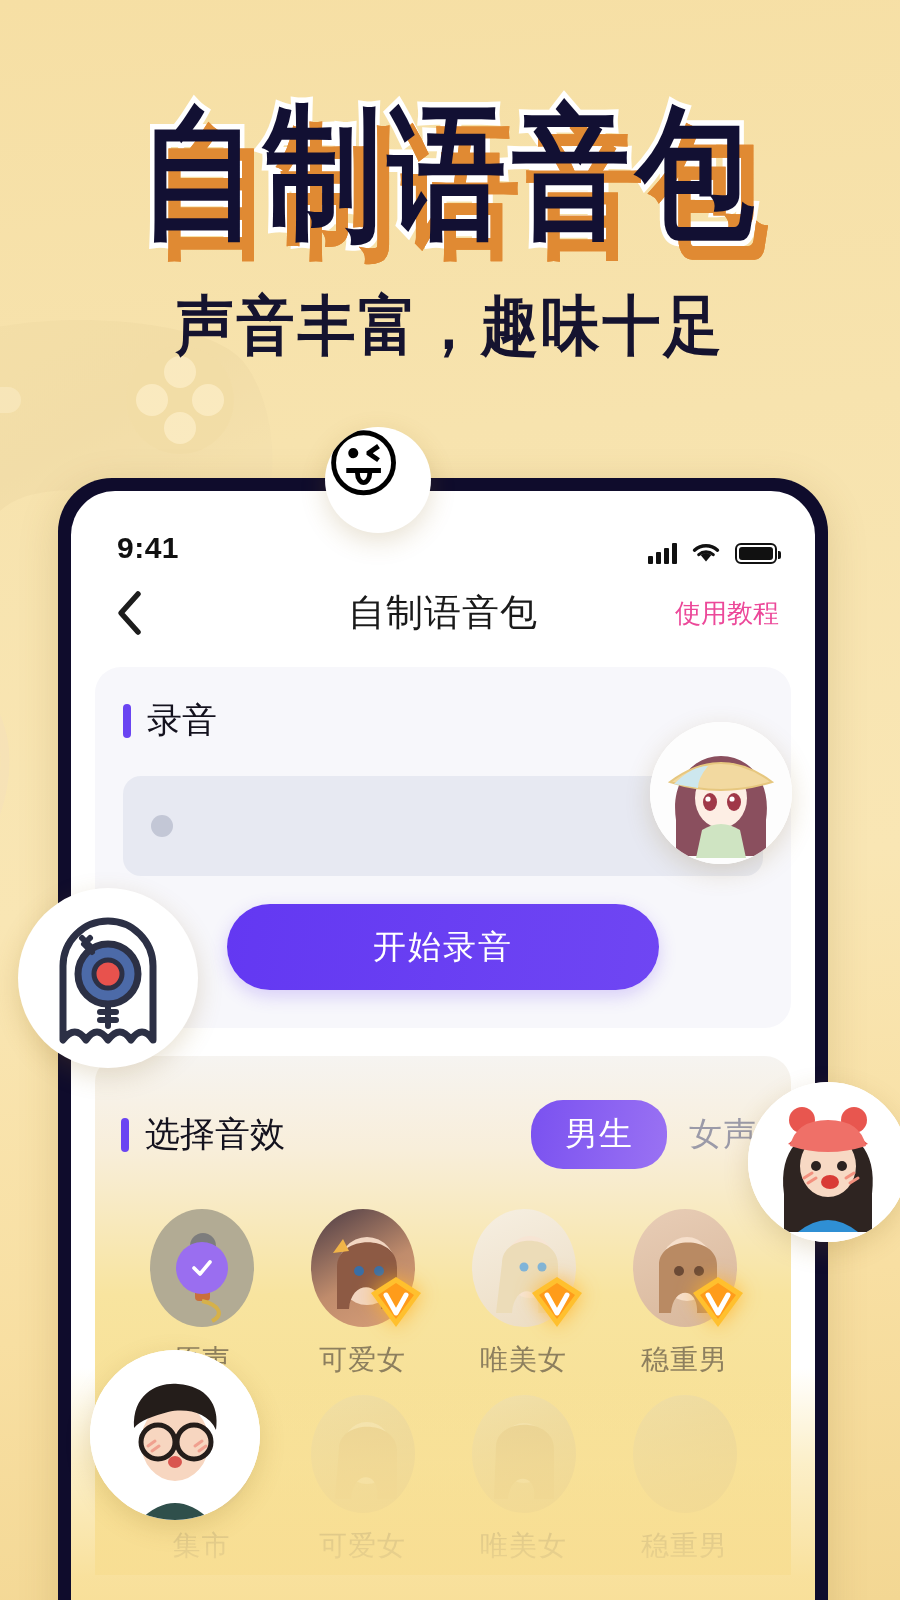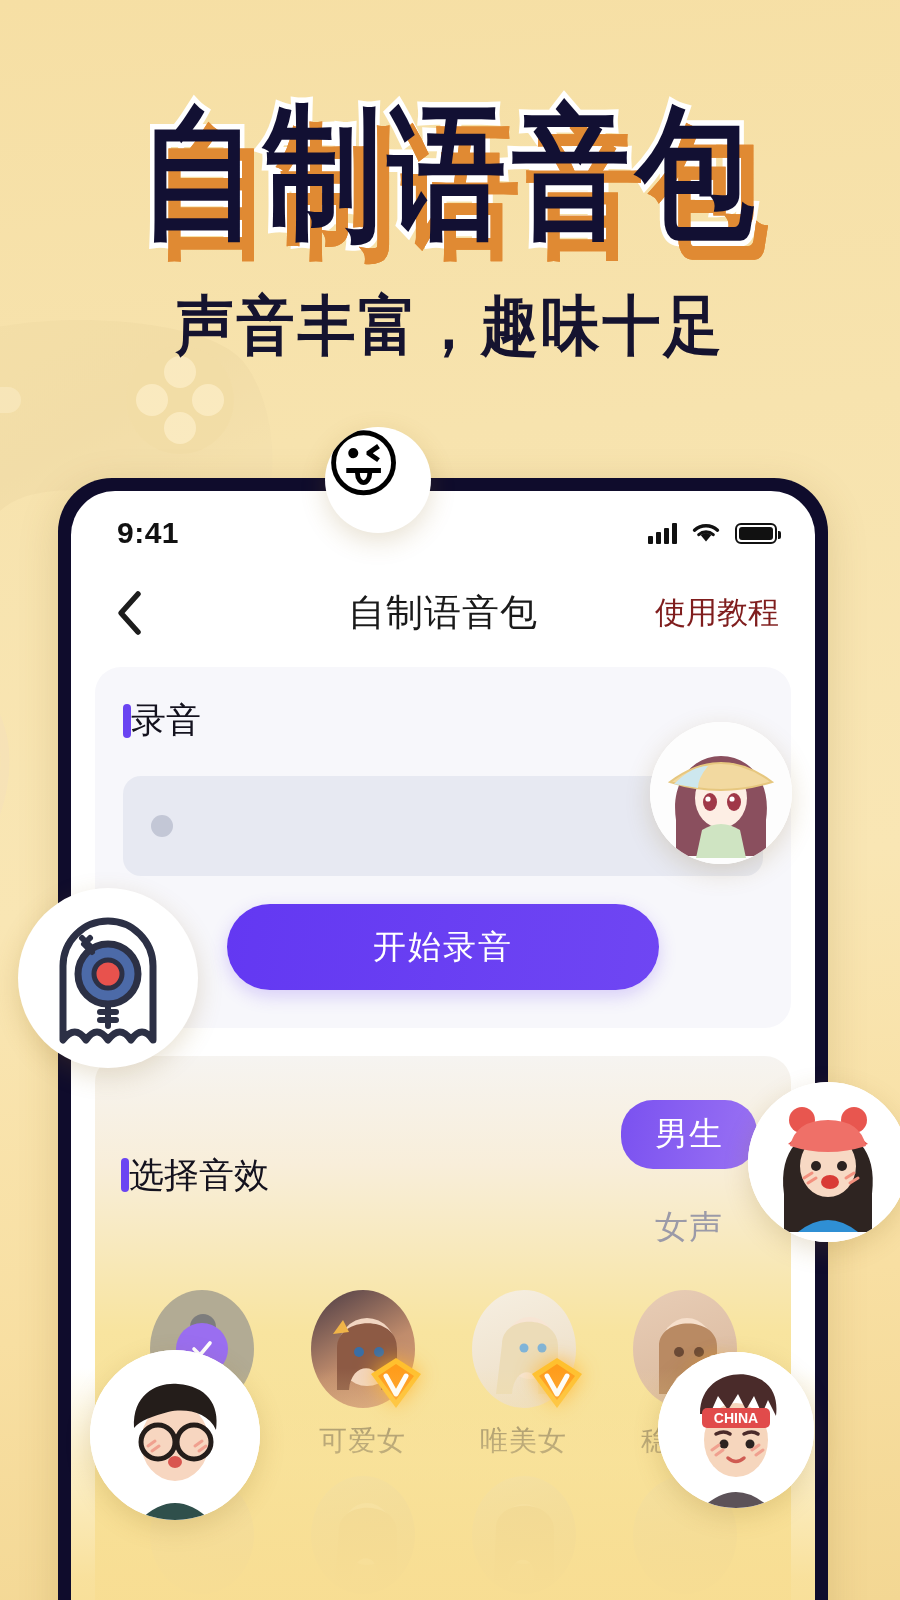--- a/index.html
+++ b/index.html
@@ -63,21 +63,21 @@
   }
   .screen {
     position: relative; width: 100%; height: 100%;
     background: #ffffff;
     border-radius: 44px 44px 0 0;
     overflow: hidden;
   }
 
   
   .statusbar {
-    height: 74px; display: flex; align-items: center;
+    height: 74px; display: flex; align-items: flex-end;
     justify-content: space-between; padding: 10px 38px 0 46px;
   }
   .status-time {
     font-size: 30px; font-weight: 700; color: #111; letter-spacing: .5px;
   }
   .status-icons { display: flex; align-items: center; gap: 12px; }
   .bars { display: flex; align-items: flex-end; gap: 3px; height: 22px; }
   .bars i { display: block; width: 5px; background: #111; border-radius: 1px; }
   .bars i:nth-child(1){height:8px}.bars i:nth-child(2){height:12px}
   .bars i:nth-child(3){height:16px}.bars i:nth-child(4){height:21px}
@@ -97,33 +97,33 @@
     padding: 0 36px 0 34px; position: relative;
   }
   .nav-back { width: 48px; height: 48px; display:flex; align-items:center; justify-content:center; cursor:pointer;}
   .nav-title {
     position: absolute; left: 0; right: 0; text-align: center;
     font-size: 37px; color: #1a1a1a; letter-spacing: 1px;
     font-family: "DejaVu Sans","Liberation Sans",sans-serif;
     pointer-events: none;
   }
   .nav-action {
-    margin-left: auto; font-size: 31px; color: #7f1d1d; cursor: pointer;
+    margin-left: auto; font-size: 26px; color: #ec4899; cursor: pointer;
     font-family: Liberation Serif, serif;
   }
 
   
   .card {
     margin: 6px 24px 0 24px;
     background: #f7f7fb;
     border-radius: 26px;
     position: relative;
   }
   .card-record { padding: 30px 28px 38px 28px; }
-  .sec-title { display: flex; align-items: center; }
+  .sec-title { display: flex; align-items: center; gap: 16px; }
   .sec-bar { width: 8px; height: 34px; background: #6a44f2; border-radius: 4px; }
   .sec-text {
     font-size: 35px; color: #14121e;
     font-family: "DejaVu Sans","Liberation Sans",sans-serif;
   }
   .wave-box {
     margin-top: 32px; height: 100px; background: #e7e9f2;
     border-radius: 18px; position: relative;
   }
   .wave-dot {
@@ -140,21 +140,21 @@
     box-shadow: 0 6px 18px rgba(99,56,242,.22);
   }
 
   .card-effects {
     margin-top: 28px; padding: 44px 26px 10px 26px;
     background: linear-gradient(180deg,#f6f4f1 0%, #f8eeda 18%, #f8e49f 46%, #f6dc8c 100%);
     border-radius: 26px 26px 0 0;
     min-height: 480px;
   }
   .eff-head { display: flex; align-items: center; }
-  .tabs { margin-left: auto; display: flex; align-items: center; gap: 36px; padding-right: 8px; flex-direction: column;}
+  .tabs { margin-left: auto; display: flex; align-items: center; gap: 22px; padding-right: 8px;}
   .tab {
     font-size: 33px; color: #9b9aa8; cursor: pointer; letter-spacing: 1px;
     font-family: "DejaVu Sans","Liberation Sans",sans-serif;
   }
   .tab.active {
     color: #fff; background: linear-gradient(100deg,#7a51f0,#9a72f3);
     padding: 12px 34px; border-radius: 32px;
   }
 
   .grid {
@@ -476,29 +476,14 @@
       <circle cx="68" cy="92" r="17" fill="none" stroke="#241d1a" stroke-width="5"></circle>
       <circle cx="104" cy="92" r="17" fill="none" stroke="#241d1a" stroke-width="5"></circle>
       <path d="M85 92 h0" stroke="#241d1a" stroke-width="5"></path>
       <path d="M85 90 h-0.5 M84 90 h2" stroke="#241d1a" stroke-width="5"></path>
       <ellipse cx="85" cy="112" rx="7" ry="6" fill="#d9564f"></ellipse>
       <path d="M58 96 l7 -5 M62 101 l7 -5 M105 96 l7 -5 M109 101 l7 -5" stroke="#f0a08f" stroke-width="3" stroke-linecap="round"></path>
       <path d="M50 170 q35 -34 70 0 Z" fill="#2f4f4b"></path>
     </svg>
   </div>
 
-  <div class="float f-china">
-    <svg viewBox="0 0 156 156">
-      <rect width="156" height="156" fill="#fff"></rect>
-      <ellipse cx="78" cy="88" rx="32" ry="37" fill="#f6d6bd"></ellipse>
-      <path d="M42 62 C42 28 74 18 94 24 C116 30 120 48 118 64 L110 48 L104 62 L96 44 L88 58 L80 42 L70 58 L60 44 L52 62 Z" fill="#4a2b2a"></path>
-      <rect x="44" y="56" width="68" height="20" rx="5" fill="#e14b4b"></rect>
-      <text x="78" y="71" font-size="14" font-weight="700" fill="#fff" text-anchor="middle" font-family="Liberation Sans, sans-serif">CHINA</text>
-      <circle cx="66" cy="92" r="4.5" fill="#2b2220"></circle>
-        <circle cx="92" cy="92" r="4.5" fill="#2b2220"></circle>
-      <path d="M58 82 q8 -4 14 0 M86 82 q8 -4 14 0" stroke="#4a2b2a" stroke-width="3.5" fill="none" stroke-linecap="round"></path>
-      <path d="M70 106 q8 7 16 0" stroke="#cf5b52" stroke-width="3.5" fill="none" stroke-linecap="round"></path>
-      <path d="M54 98 l7 -5 M58 103 l7 -5 M94 98 l7 -5 M98 103 l7 -5" stroke="#f0a08f" stroke-width="3" stroke-linecap="round"></path>
-      <path d="M44 156 q34 -32 68 0 Z" fill="#5c5258"></path>
-    </svg>
-  </div>
 
 </div>
 
 </body></html>

